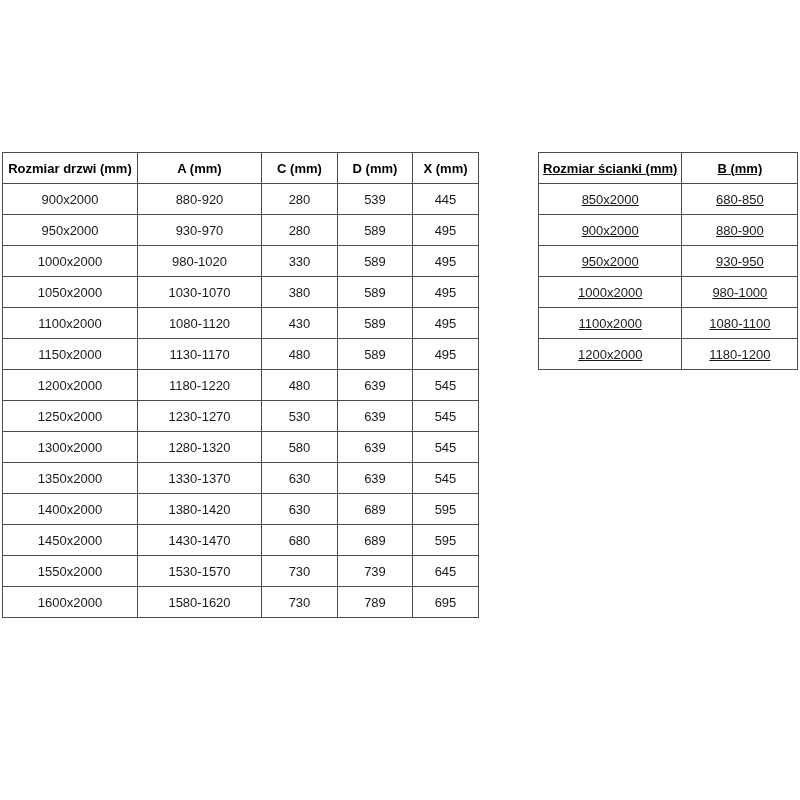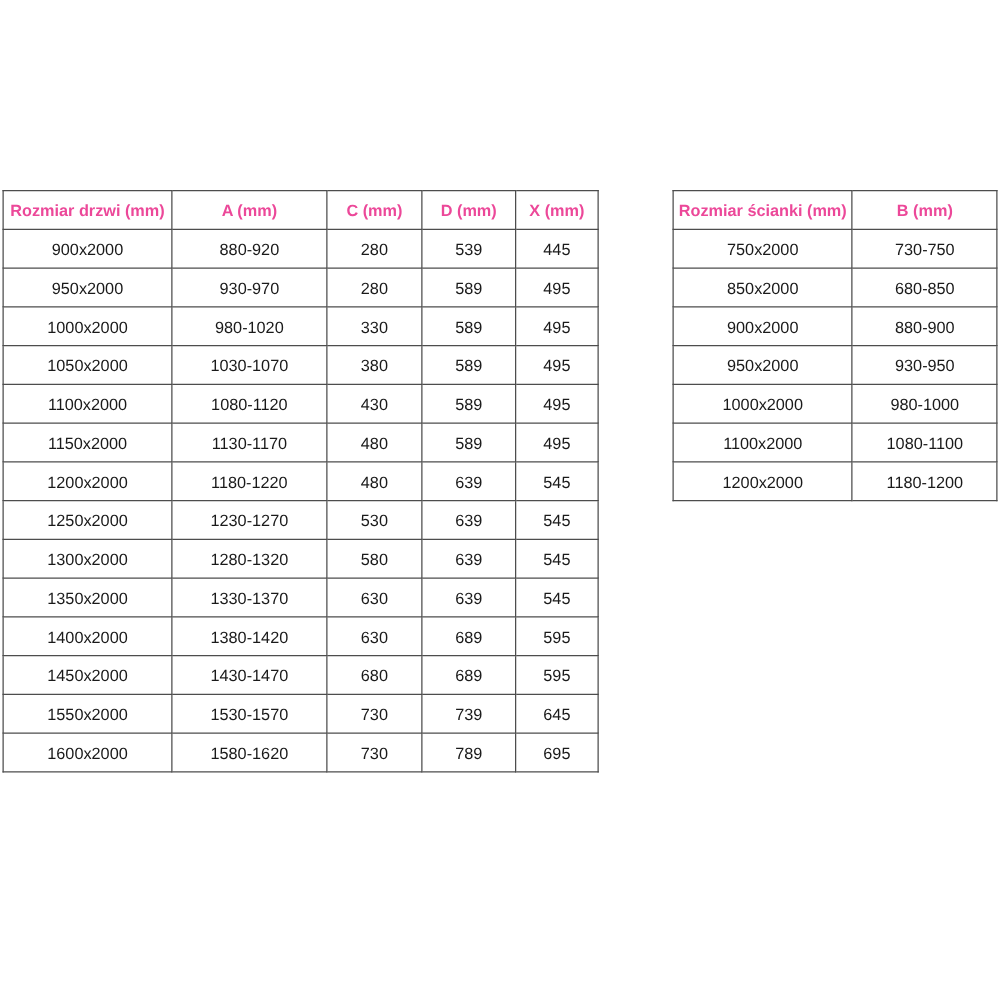--- a/index.html
+++ b/index.html
@@ -16,34 +16,34 @@
   }
   .spec-table {
     position: absolute;
     border-collapse: collapse;
     table-layout: fixed;
     background: #ffffff;
     color: #1a1a1a;
     font-size: 13px;
   }
   #door-table { left: 2px; top: 152px; }
-  #wall-table { left: 538px; top: 152px; }
+  #wall-table { left: 538px; top: 152px; text-decoration: underline; }
   .spec-table th,
   .spec-table td {
     border: 1px solid #4d4d4d;
     height: 30px;
     padding: 0 4px;
     text-align: center;
     vertical-align: middle;
     white-space: nowrap;
     overflow: hidden;
   }
   .spec-table th {
     font-weight: bold;
-    color: #ec4899;
+    color: #000000;
   }
   
   #door-table col.c0 { width: 135px; }
   #door-table col.c1 { width: 124px; }
   #door-table col.c2 { width: 76px; }
   #door-table col.c3 { width: 75px; }
   #door-table col.c4 { width: 66px; }
   
   #wall-table col.c0 { width: 140px; }
   #wall-table col.c1 { width: 116px; }
@@ -176,24 +176,20 @@
       <col class="c1">
     </colgroup>
     <thead>
       <tr>
         <th>Rozmiar ścianki (mm)</th>
         <th>B (mm)</th>
       </tr>
     </thead>
     <tbody>
       <tr>
-        <td>750x2000</td>
-        <td>730-750</td>
-      </tr>
-      <tr>
         <td>850x2000</td>
         <td>680-850</td>
       </tr>
       <tr>
         <td>900x2000</td>
         <td>880-900</td>
       </tr>
       <tr>
         <td>950x2000</td>
         <td>930-950</td>

